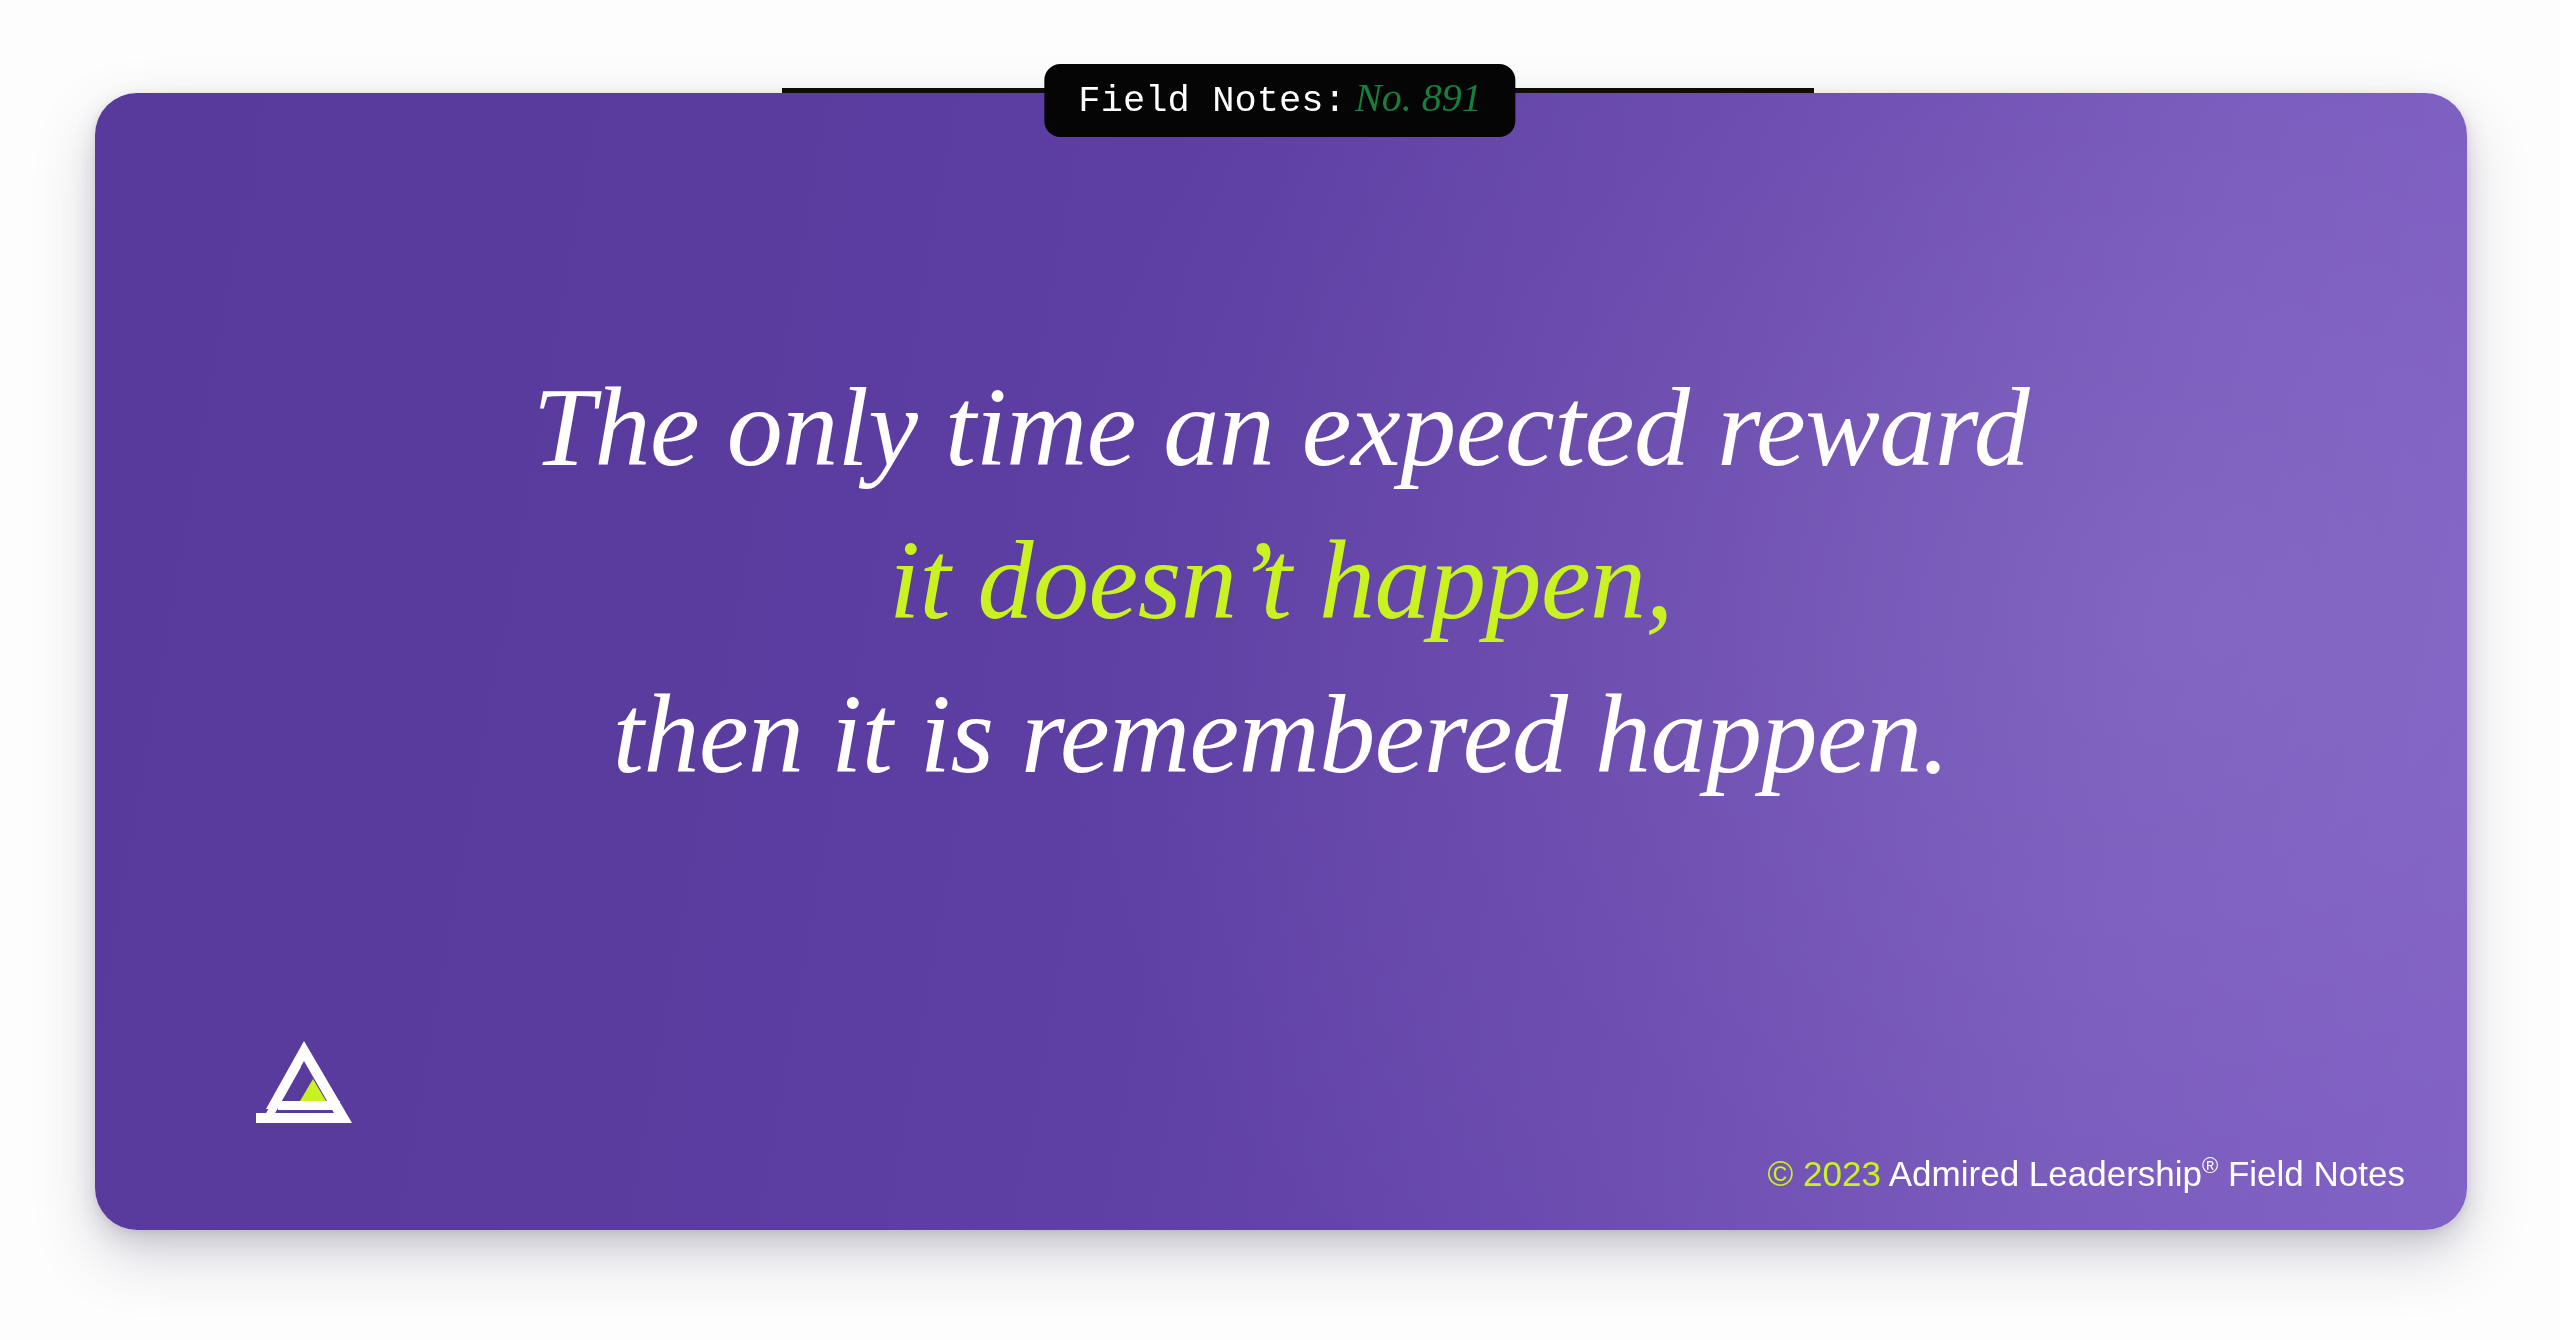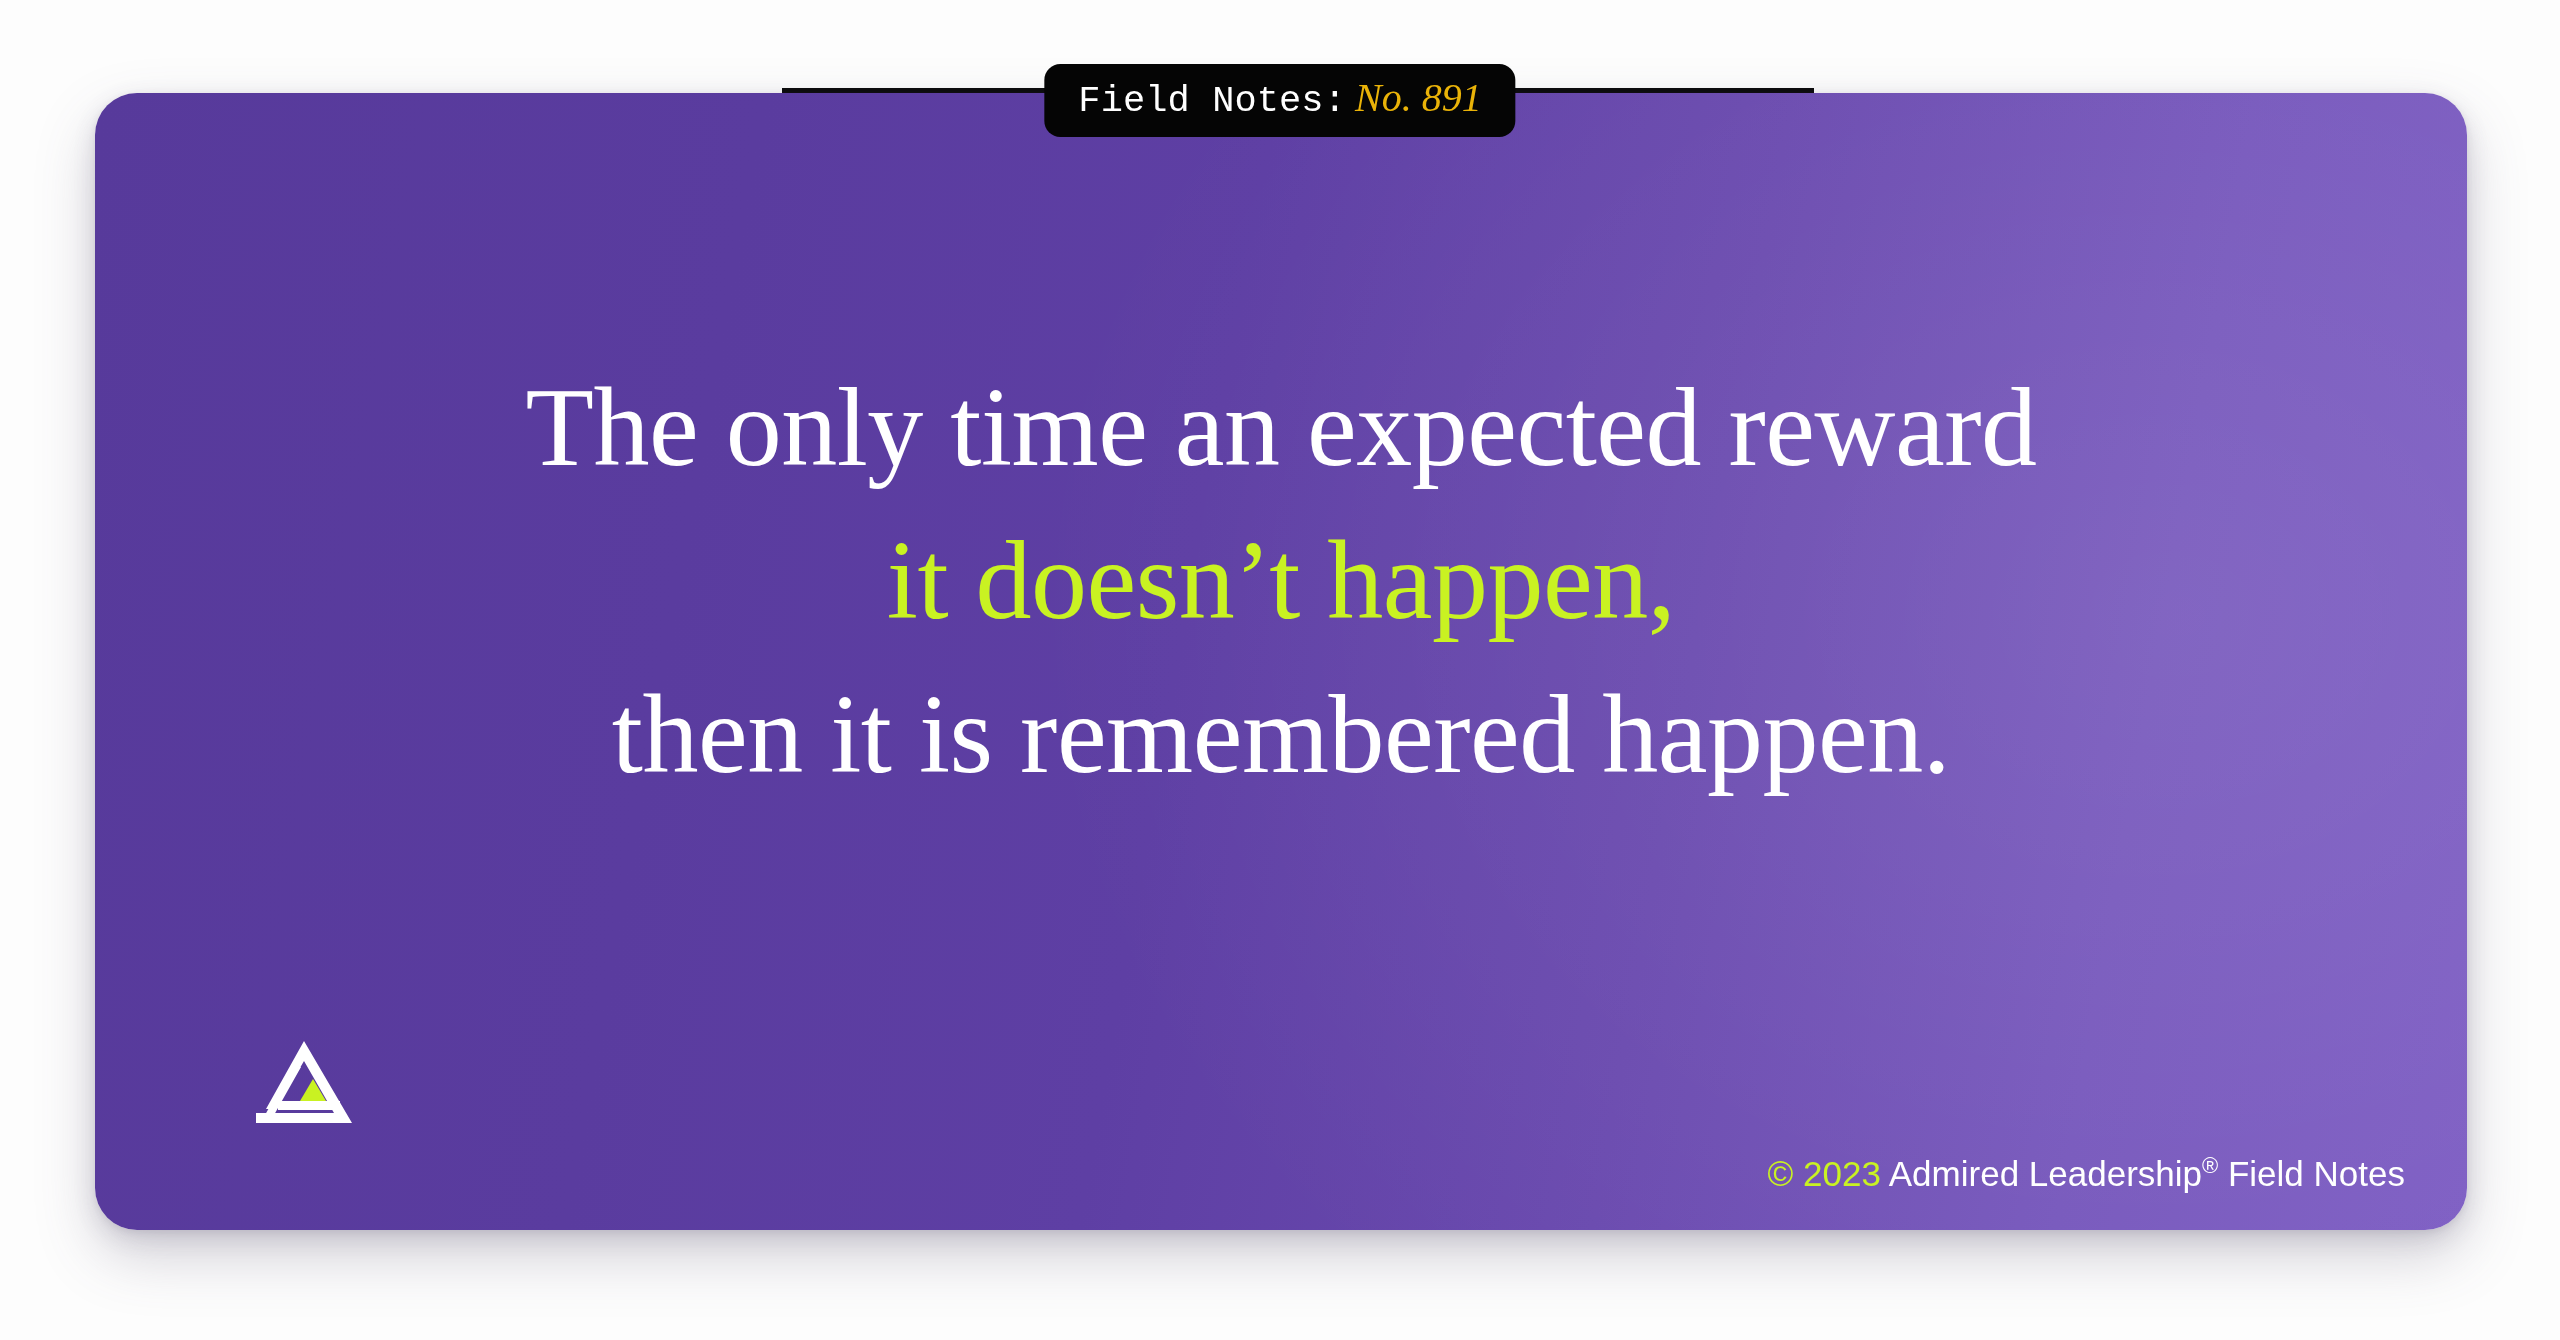--- a/index.html
+++ b/index.html
@@ -80,33 +80,34 @@
     font-family:Liberation Mono, monospace;
     font-size:37px;
     color:#ffffff;
     letter-spacing:0.1px;
     vertical-align:baseline;
   }
   .badge-number {
     font-family:"Liberation Serif", serif;
     font-style:italic;
     font-size:40px;
-    color:#eab308;
+    color:#15803d;
     margin-left:9px;
     vertical-align:baseline;
   }
 
   
   .quote {
     position:absolute;
     left:0;
     right:0;
     top:258px;
     text-align:center;
     font-family:"Liberation Serif", serif;
+    font-style:italic;
     font-size:112px;
     line-height:1.37;
     color:#ffffff;
     letter-spacing:-0.5px;
     z-index:5;
     padding:0 120px;
   }
   .quote .ln { display:block; white-space:nowrap; }
   .ln.hl { color:#c9f222; }
 

